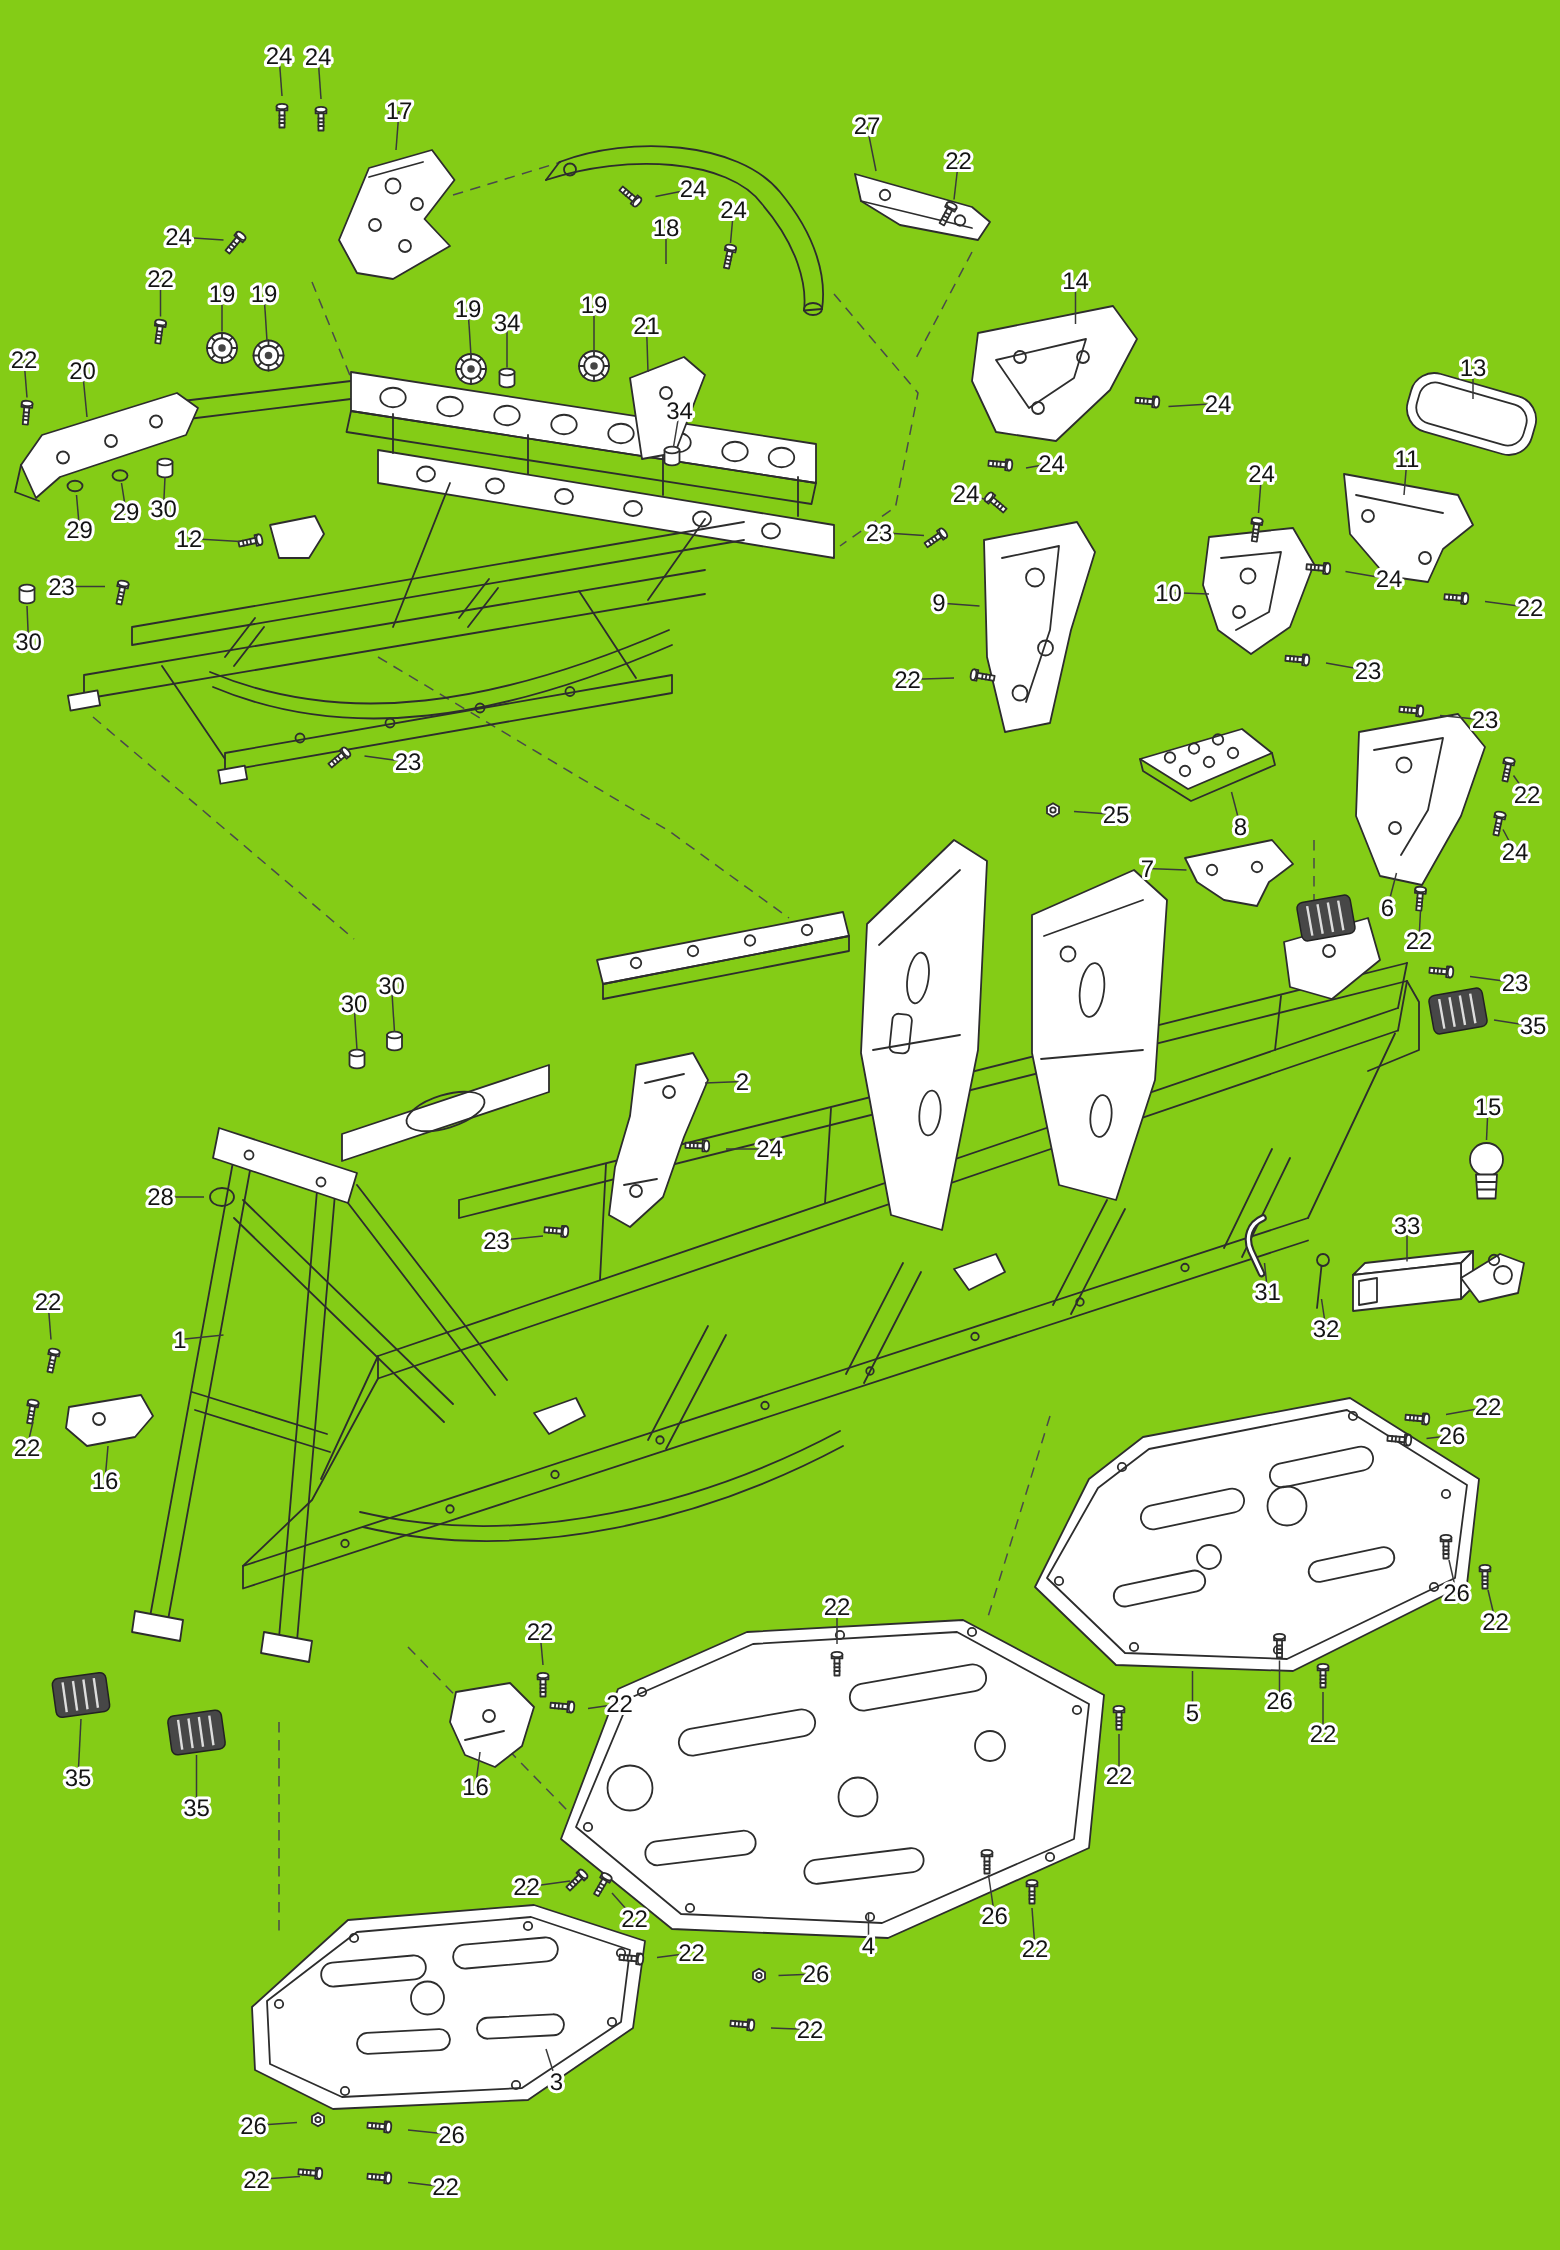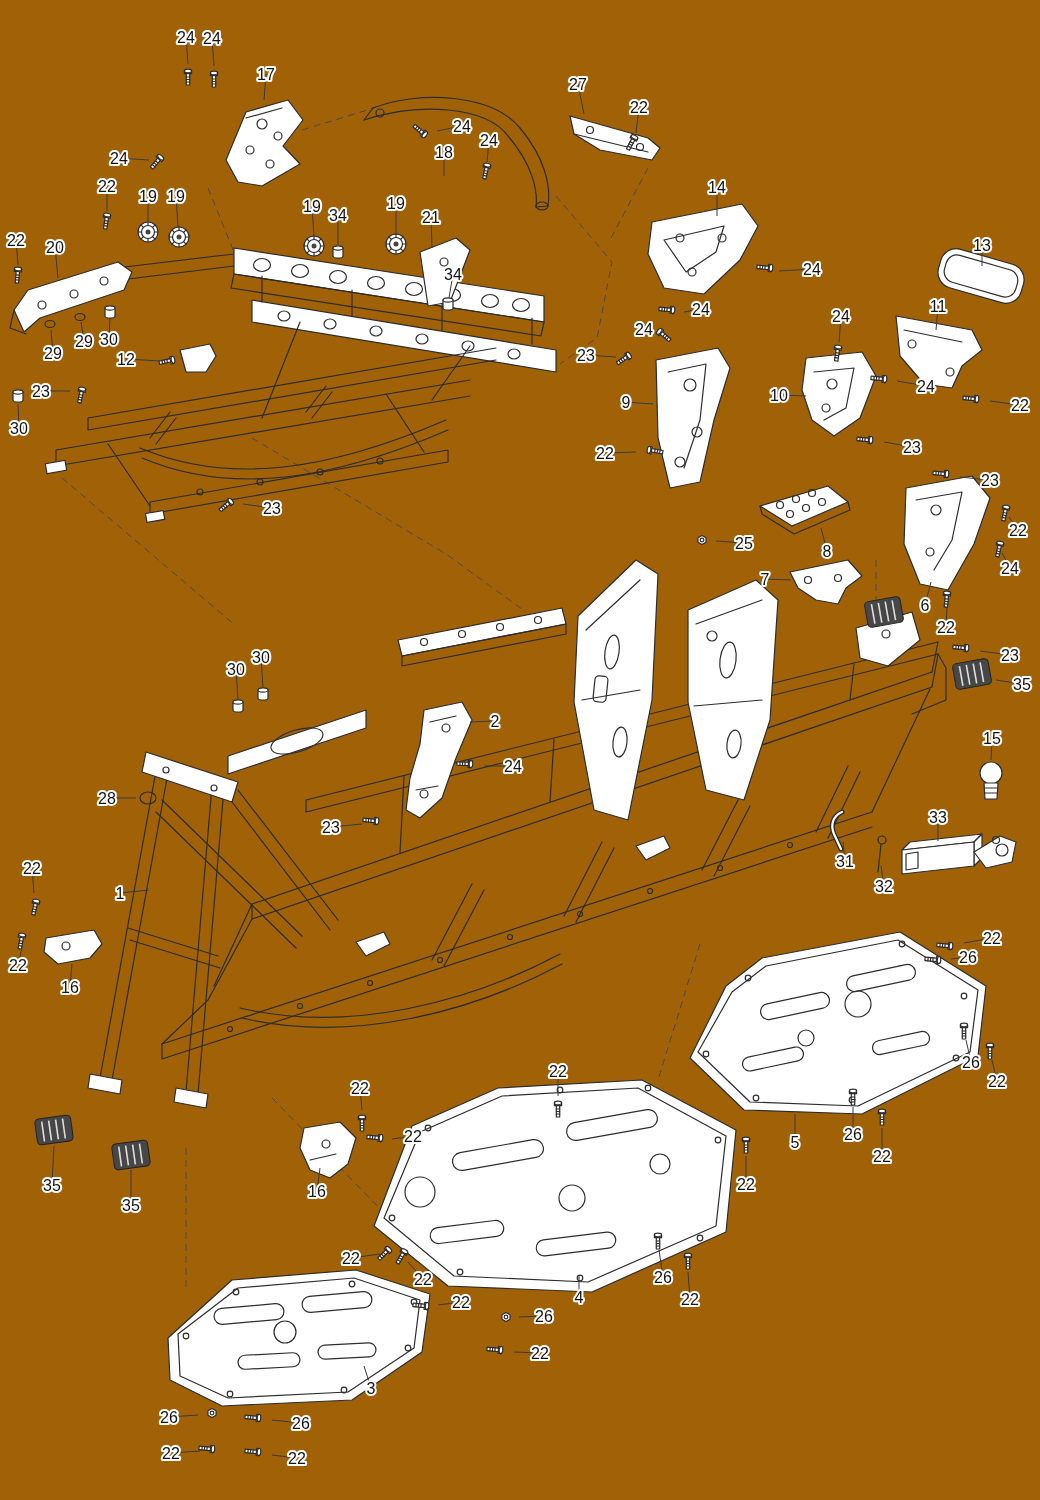--- a/index.html
+++ b/index.html
@@ -1,16 +1,16 @@
 <!DOCTYPE html>
 <html><head>
 <meta charset="utf-8">
 <style>
   html,body{margin:0;padding:0;background:#ffffff;}
-  .page{position:relative;width:1040px;height:1500px;background:#a16207;overflow:hidden;}
+  .page{position:relative;width:1040px;height:1500px;background:#84cc16;overflow:hidden;}
   svg{position:absolute;inset:0;display:block;}
   .ln{fill:none;stroke:#2d2d2d;stroke-width:1.2;stroke-linejoin:round;stroke-linecap:round;}
   .fl{fill:#ffffff;stroke:#2d2d2d;stroke-width:1.2;stroke-linejoin:round;}
   .dash path{fill:none;stroke:#4a4a4a;stroke-width:1;stroke-dasharray:7 5;}
   .leader{stroke:#3a3a3a;stroke-width:1;}
   .callout-text{font:16px "Liberation Sans",sans-serif;fill:#141414;text-anchor:middle;
                 paint-order:stroke;stroke:#ffffff;stroke-width:4px;stroke-linejoin:round;}
 </style>
 </head>
 <body>

